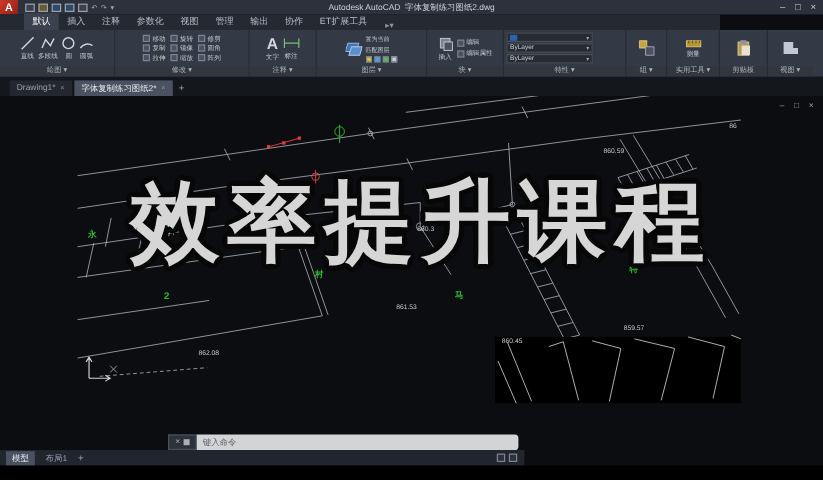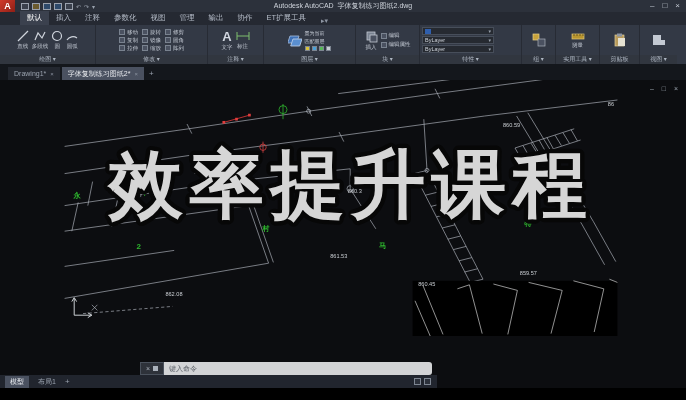--- a/index.html
+++ b/index.html
@@ -14,21 +14,21 @@
     color:#fff; font-size:9px; font-weight:bold; text-align:center; line-height:12px; }
   .qat { display:flex; align-items:center; gap:3px; margin-left:6px; }
   .qicon { width:8px; height:7px; border:1px solid #9aa2ae; background:#3a404c; display:inline-block; }
   .qarrow { color:#9aa2ae; font-size:6px; }
   .title-center { position:absolute; left:0; right:0; text-align:center;
     font-size:7px; color:#cdd2da; pointer-events:none; }
   .winctl { margin-left:auto; display:flex; gap:8px; padding-right:6px;
     color:#c3c9d2; font-size:8px; line-height:12px; }
 
   
-  .ribbontabs { position:absolute; left:0; top:12px; width:686px; height:13px;
+  .ribbontabs { position:absolute; left:0; top:12px; width:600px; height:13px;
     background:#252932; display:flex; align-items:flex-end; padding-left:20px; z-index:10;text-align:right; }
   .rtab { font-size:7.5px; color:#b6bdc9; padding:2px 7px 2px; cursor:default; }
   .rtab.active { background:#3b414e; color:#fff; }
   .rtab-extra { color:#8d95a2; font-size:7px; margin-left:8px; }
 
   
   .ribbon { position:absolute; left:0; top:25px; width:686px; height:39px;
     background:#333945; display:flex; z-index:10; }
   .panel { height:39px; border-right:1px solid #272b34; display:flex; flex-direction:column; }
   .panel-body { flex:1; display:flex; align-items:center; justify-content:center; gap:3px; padding:1px 2px; }

